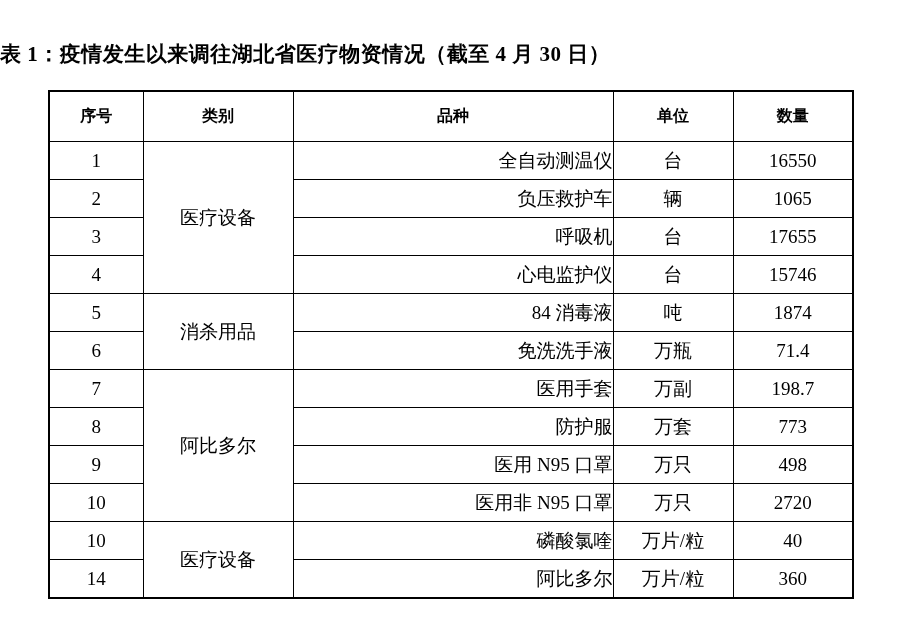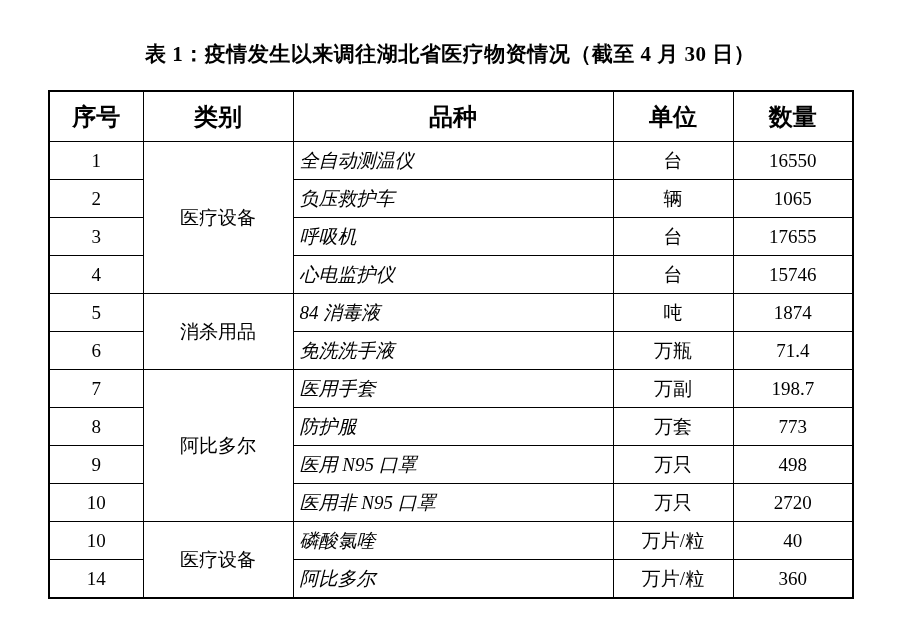--- a/index.html
+++ b/index.html
@@ -14,21 +14,21 @@
     color: #000000;
     overflow: hidden;
   }
   .page {
     position: relative;
     width: 900px;
     height: 624px;
     box-sizing: border-box;
   }
   .table-title {
-    text-align: center;
+    text-align: left;
     font-size: 21px;
     font-weight: bold;
     letter-spacing: 0.5px;
     padding-top: 40px;
     padding-bottom: 22px;
     font-family: "Liberation Serif", "DejaVu Serif", serif;
   }
   .table-wrap {
     margin: 0 auto;
     width: 804px;
@@ -45,38 +45,37 @@
     padding: 0;
     height: 37px;
     font-size: 19px;
     font-weight: normal;
     text-align: center;
     vertical-align: middle;
     font-family: "Liberation Serif", "DejaVu Serif", serif;
   }
   table.supply-table thead td {
     font-weight: bold;
-    font-size: 24px;
+    font-size: 16px;
     height: 49px;
   }
   .col-no    { width: 94px; }
   .col-cat   { width: 150px; }
   .col-item  { width: 320px; }
   .col-unit  { width: 120px; }
   .col-qty   { width: 120px; }
 
   td.item-cell {
     text-align: left;
     padding-left: 0;
   }
   td.item-cell .item-inner {
     display: block;
     padding-left: 6px;
-    text-align: left;
-    font-style: italic;
+    text-align: right;
   }
   td.cat-cell {
     font-size: 19px;
   }
 </style>
 </head>
 <body>
 
 <div class="page">
 

